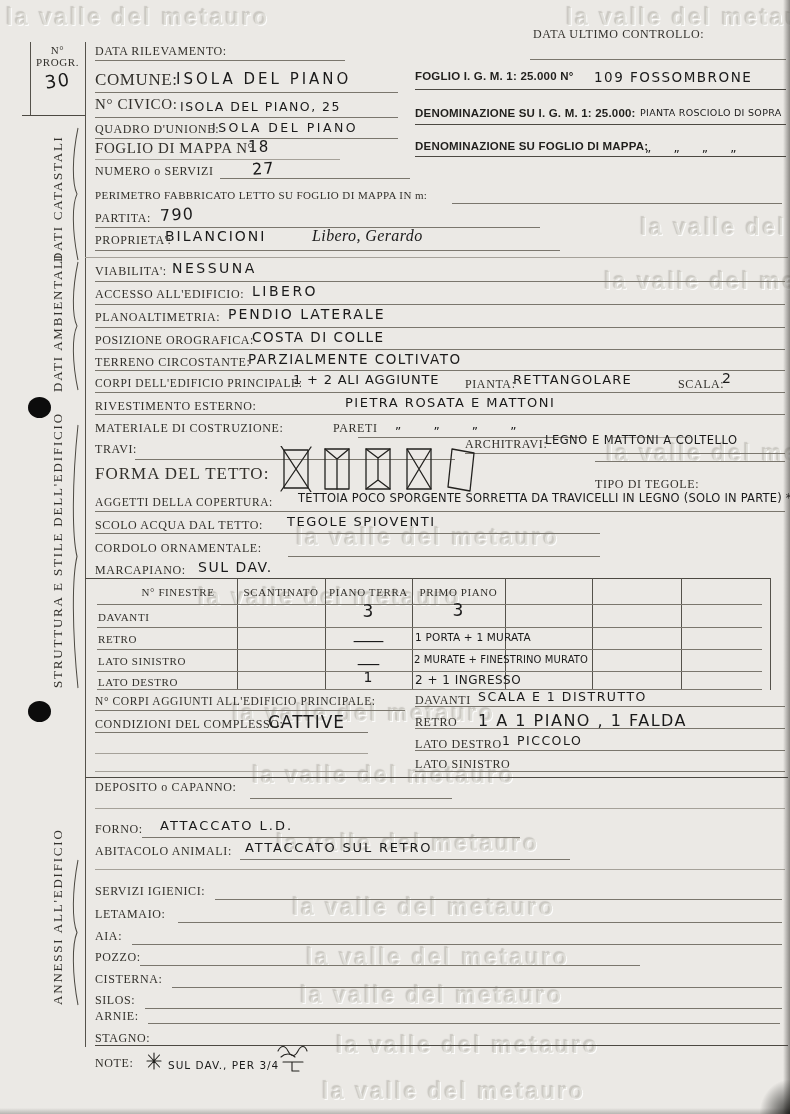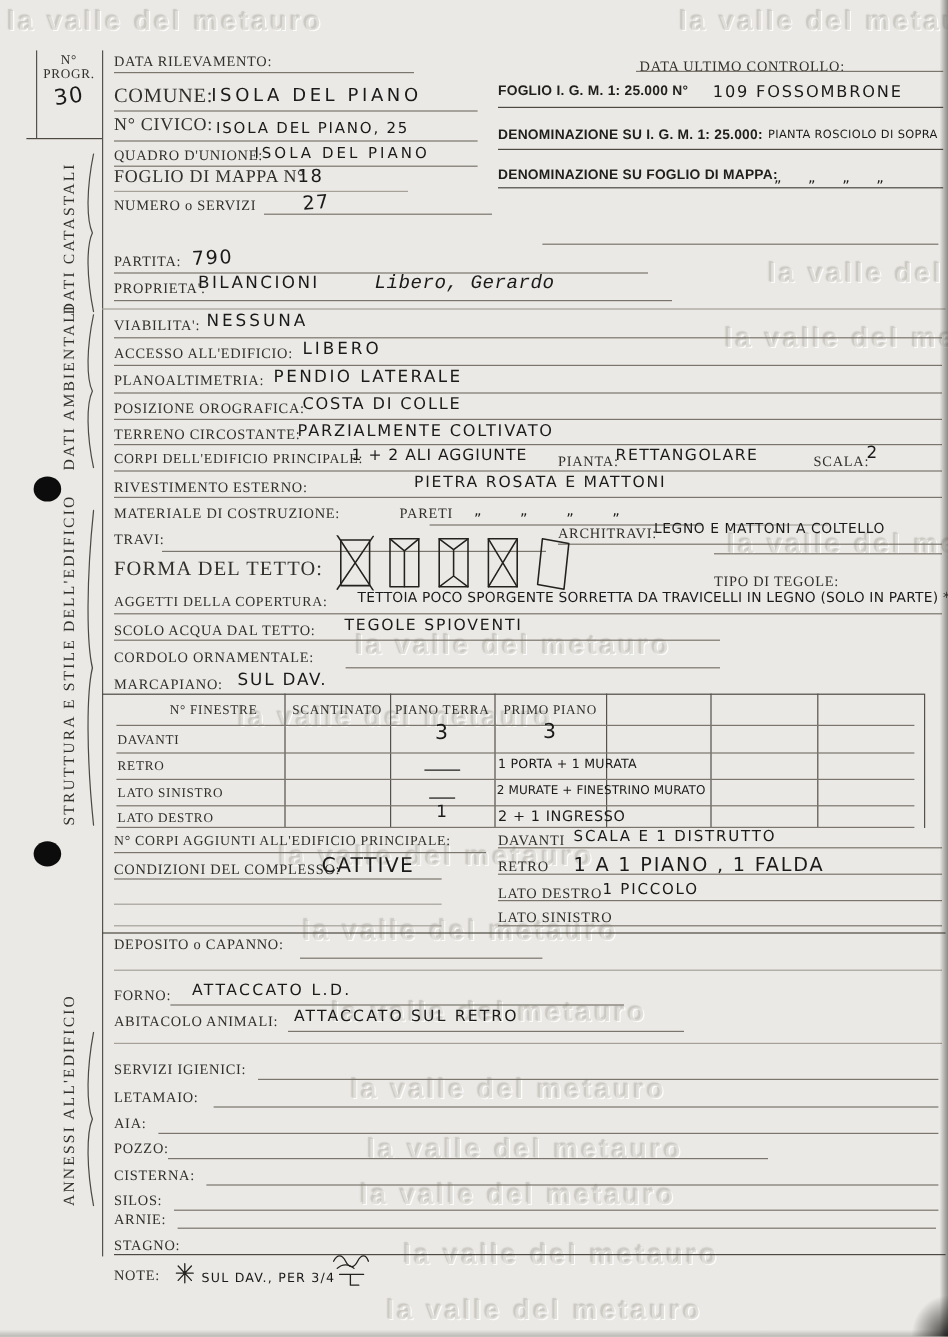--- a/index.html
+++ b/index.html
@@ -4,21 +4,21 @@
 <style>
   *{box-sizing:border-box}
   html,body{margin:0;padding:0;background:#b9b7b2}
   .page{position:relative;width:790px;height:1114px;margin:0 auto;background:#ebe9e5;overflow:hidden;
         font-family:"Liberation Serif",serif}
   .abs{position:absolute;white-space:nowrap}
   .lbl{font-family:"Liberation Serif",serif;color:#32302b;letter-spacing:.6px}
   .sm{font-size:11px}.md{font-size:12px}.lg{font-size:15px}.xl{font-size:17px}
   .sans{font-family:"Liberation Sans",sans-serif;font-weight:700;font-size:11.5px;letter-spacing:.2px;color:#201f1c}
   .hw{font-family:"DejaVu Sans",sans-serif;color:#1a1a1a;letter-spacing:1.2px;font-size:13px}
-  .hw.cur{font-family:Liberation Mono, monospace;font-style:italic;letter-spacing:.4px}
+  .hw.cur{font-family:Liberation Serif, serif;font-style:italic;letter-spacing:.4px}
   .uline{position:absolute;height:0;border-top:1px solid #7a766d}
   .uline.dk{border-top-color:#4c4942}
   .uline.ft{border-top-color:#a5a199}
   .vline{position:absolute;width:0;border-left:1px solid#55524b}
   .vlab{position:absolute;font-family:"Liberation Serif",serif;font-size:13px;letter-spacing:1.8px;color:#33312c;
         white-space:nowrap;transform:rotate(-90deg);transform-origin:0 0}
   .wm{position:absolute;font-family:"Liberation Sans",sans-serif;font-weight:700;font-size:23px;letter-spacing:2.5px;
       color:rgba(203,200,192,.55);text-shadow:1px 1px 0 rgba(255,255,255,.85),-1px -1px 1px rgba(122,119,111,.28);
       pointer-events:none;white-space:nowrap}
   .hole{position:absolute;width:23px;height:21px;border-radius:50%;background:#0c0c0c}
@@ -91,30 +91,31 @@
   <div class="uline" style="left:95px;top:117px;width:303px"></div>
   <span class="abs lbl md" style="left:95px;top:122px">QUADRO D'UNIONE:</span>
   <span class="abs hw" style="left:212px;top:120px;font-size:12.5px;letter-spacing:2.5px">ISOLA DEL PIANO</span>
   <div class="uline" style="left:95px;top:138px;width:303px"></div>
   <span class="abs lbl lg" style="left:95px;top:140px">FOGLIO DI MAPPA N°</span>
   <span class="abs hw" style="left:248px;top:138px;font-size:15px">18</span>
   <div class="uline ft" style="left:95px;top:159px;width:245px"></div>
   <span class="abs lbl md" style="left:95px;top:164px">NUMERO o SERVIZI</span>
   <span class="abs hw" style="left:252px;top:159px;font-size:16px;transform:rotate(-4deg)">27</span>
   <div class="uline" style="left:220px;top:178px;width:190px"></div>
+  <span class="abs lbl sm" style="left:95px;top:189px;letter-spacing:.4px">PERIMETRO FABBRICATO LETTO SU FOGLIO DI MAPPA IN m:</span>
   <div class="uline" style="left:452px;top:203px;width:330px"></div>
   <span class="abs lbl md" style="left:95px;top:211px">PARTITA:</span>
   <span class="abs hw" style="left:160px;top:205px;font-size:16px;transform:rotate(-3deg)">790</span>
   <div class="uline" style="left:95px;top:227px;width:445px"></div>
   <span class="abs lbl md" style="left:95px;top:233px">PROPRIETA':</span>
   <span class="abs hw" style="left:165px;top:228px;font-size:14px;letter-spacing:2px">BILANCIONI</span>
   <span class="abs hw cur" style="left:312px;top:227px;font-size:16px">Libero, Gerardo</span>
   <div class="uline" style="left:95px;top:250px;width:465px"></div>
 
-  <span class="abs lbl md" style="left:533px;top:48px">DATA ULTIMO CONTROLLO:</span>
+  <span class="abs lbl md" style="left:533px;top:27px">DATA ULTIMO CONTROLLO:</span>
   <div class="uline" style="left:530px;top:59px;width:256px"></div>
   <span class="abs sans" style="left:415px;top:70px">FOGLIO I. G. M. 1: 25.000 N°</span>
   <span class="abs hw" style="left:594px;top:69px;font-size:13.5px;letter-spacing:1.5px">109 FOSSOMBRONE</span>
   <div class="uline dk" style="left:415px;top:89px;width:371px"></div>
   <span class="abs sans" style="left:415px;top:107px">DENOMINAZIONE SU I. G. M. 1: 25.000:</span>
   <span class="abs hw" style="left:640px;top:107px;font-size:9.5px;letter-spacing:.3px">PIANTA ROSCIOLO DI SOPRA</span>
   <div class="uline dk" style="left:415px;top:124px;width:371px"></div>
   <span class="abs sans" style="left:415px;top:140px">DENOMINAZIONE SU FOGLIO DI MAPPA:</span>
   <span class="abs hw" style="left:645px;top:141px;font-size:12px;word-spacing:16px">„ „ „ „</span>
   <div class="uline dk" style="left:415px;top:156px;width:371px"></div>

